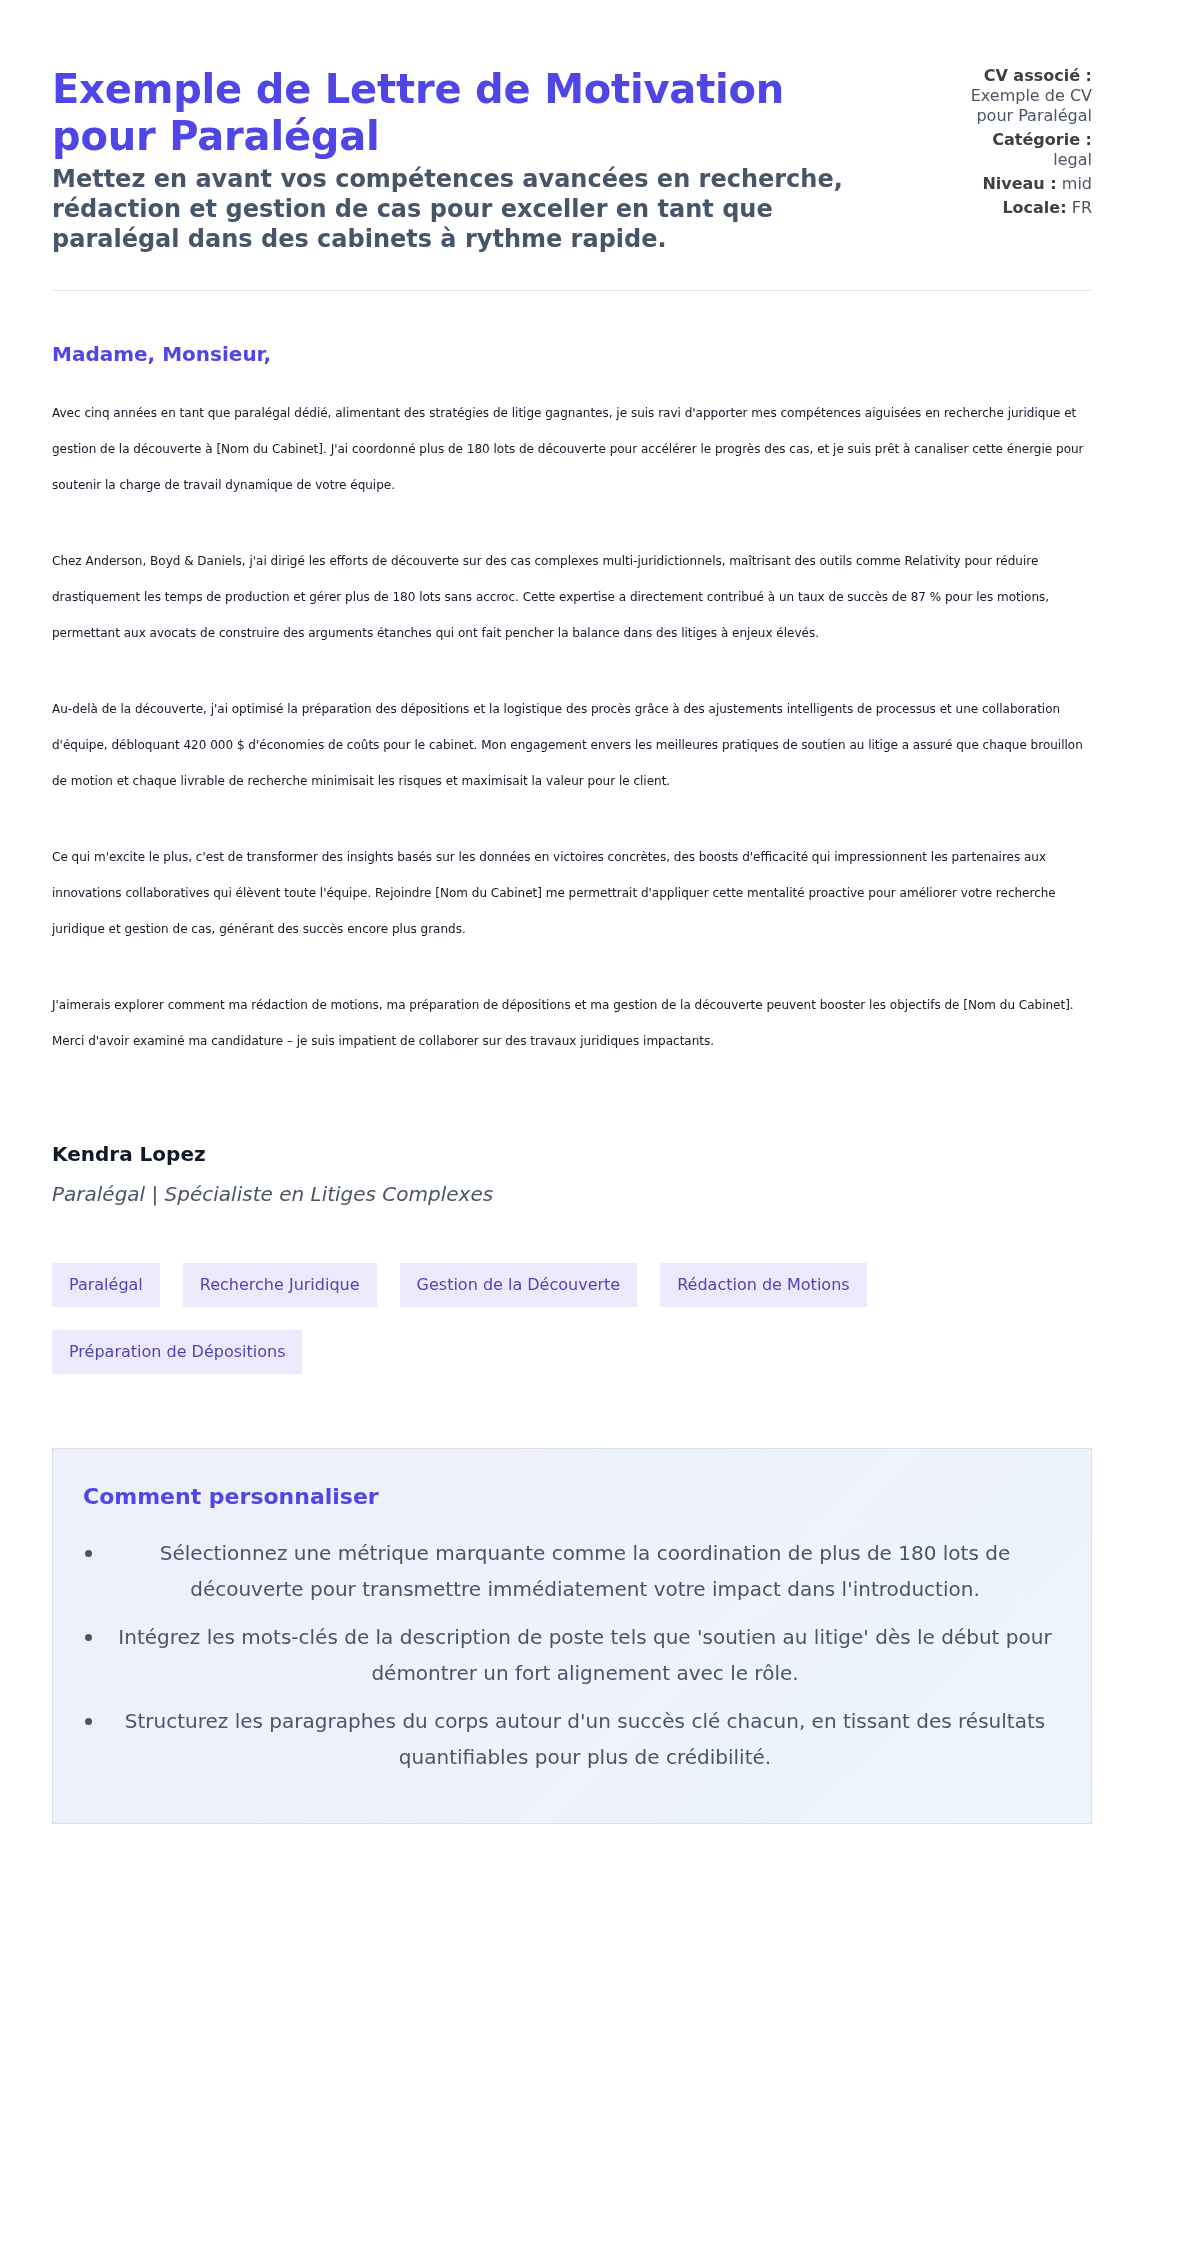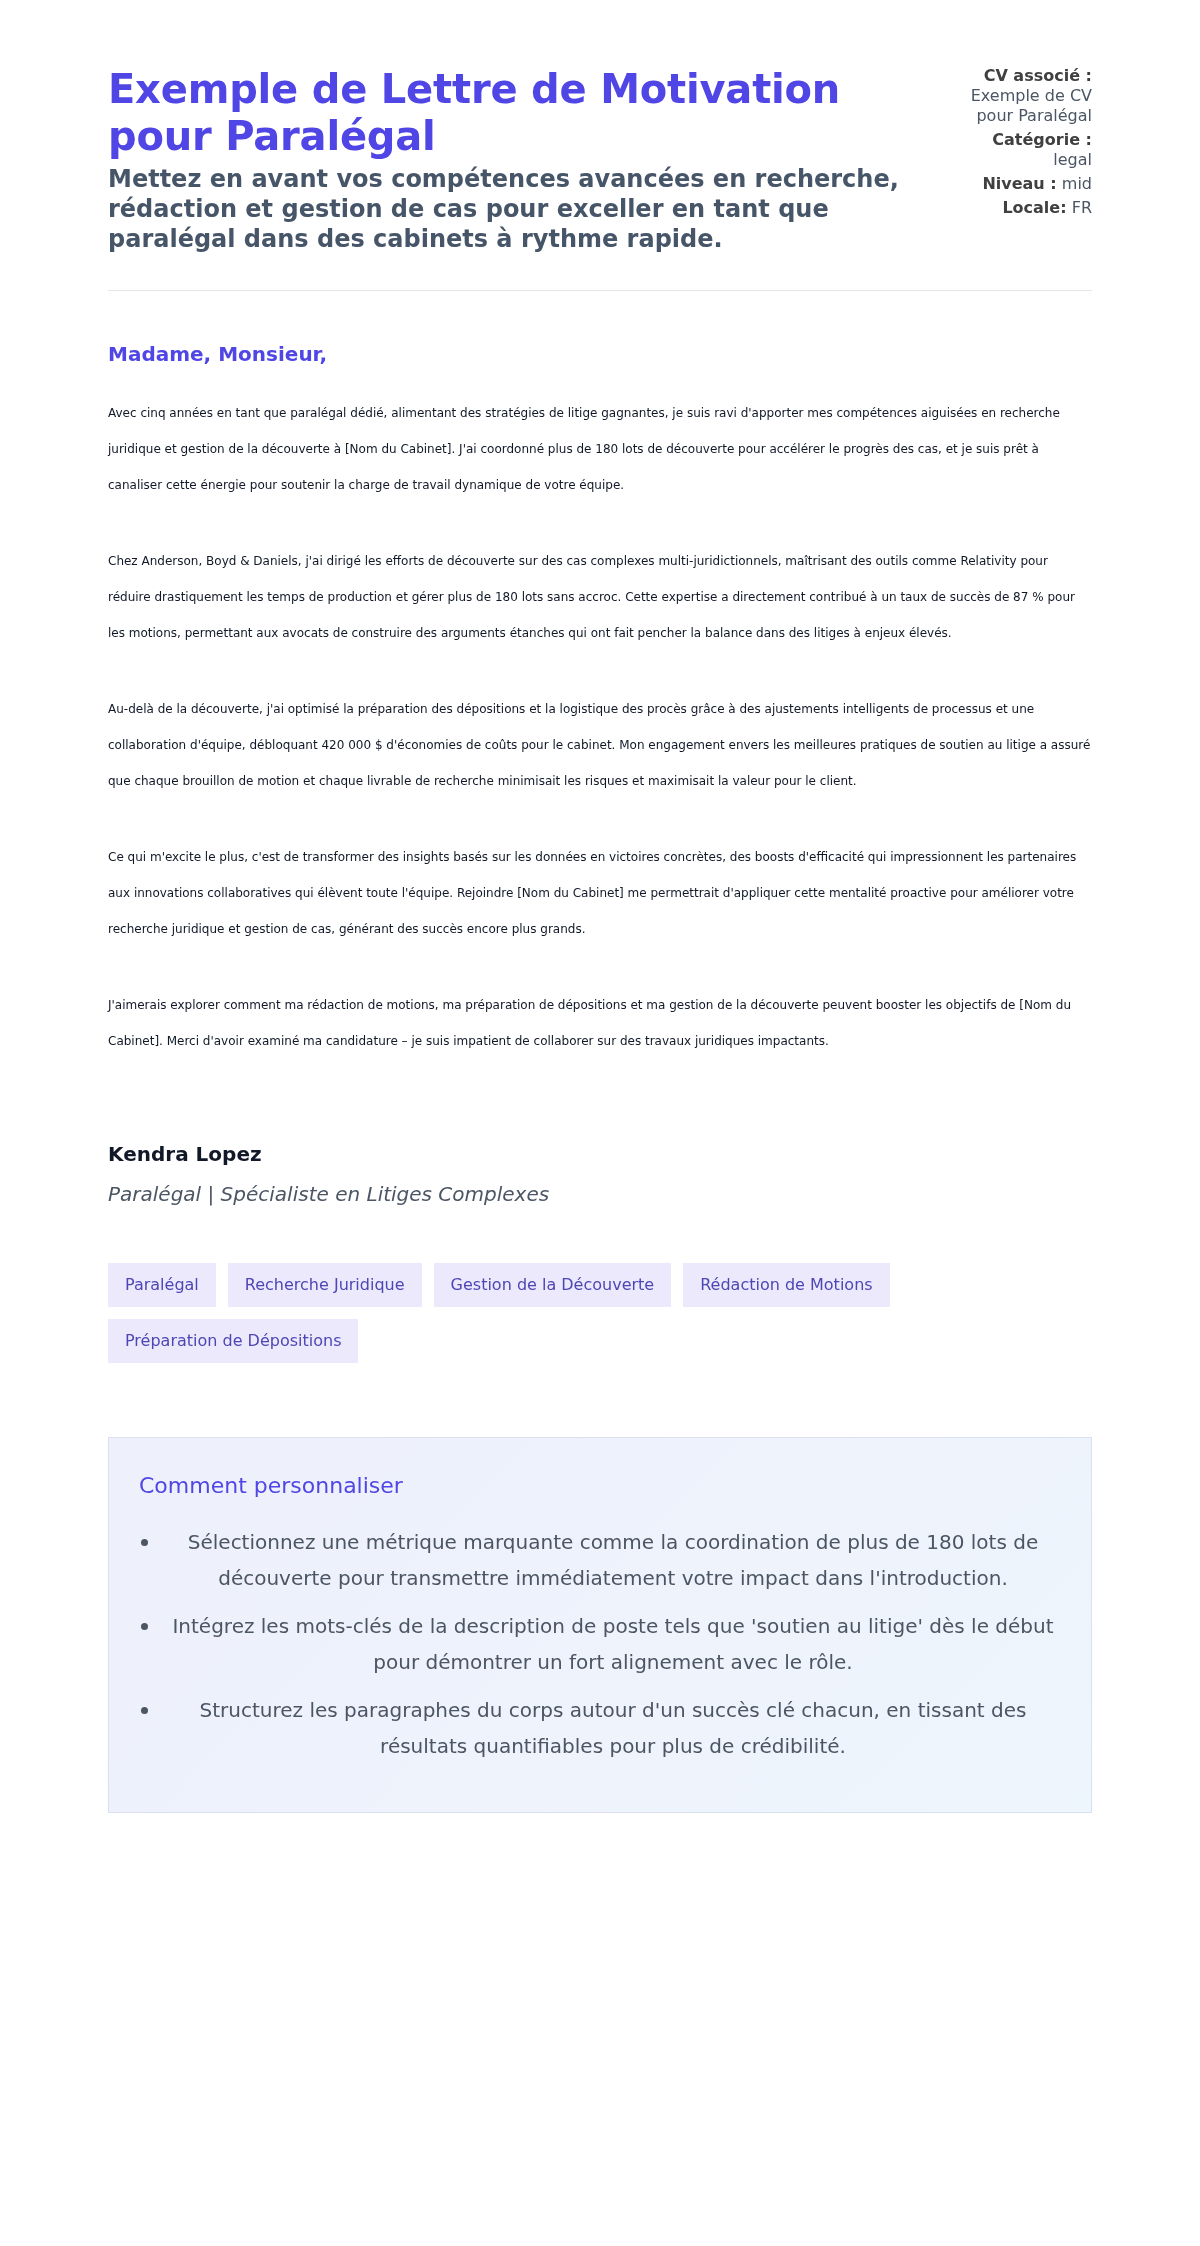--- a/index.html
+++ b/index.html
@@ -6,21 +6,21 @@
     html, body {
       background: #ffffff;
       width: 1200px;
     }
     body {
       font-family: "DejaVu Sans", sans-serif;
       color: #111827;
     }
     .page {
       width: 1200px;
-      padding: 66px 108px 60px 108px;
+      padding: 66px 108px 60px 52px;
     }
     .header {
       display: flex;
       justify-content: space-between;
       align-items: flex-start;
       padding-bottom: 36px;
       border-bottom: 1px solid #e5e7eb;
     }
     .header-left { width: 820px; }
     .title {
@@ -73,40 +73,40 @@
       margin-top: 14px;
       font-size: 20px;
       color: #4b5563;
       line-height: 26px;
       font-style: italic;
     }
     .tags {
       margin-top: 56px;
       display: flex;
       flex-wrap: wrap;
-      gap: 12px;
+      gap: 23px;
       width: 900px;
     }
     .tag {
       background: #ebe9fb;
       color: #4f46b5;
       font-size: 16px;
       line-height: 20px;
       padding: 12px 17px;
       white-space: nowrap;
     }
     .tips {
       margin-top: 74px;
       border: 1px solid #dbe0f0;
       background: linear-gradient(135deg, #eef0fc 0%, #eef3fc 60%, #edf5fd 100%);
       padding: 34px 30px 36px 30px;
     }
     .tips-title {
       font-size: 22px;
-      font-weight: normal;
+      font-weight: bold;
       color: #4f46e5;
       line-height: 28px;
     }
     .tips-list {
       margin-top: 24px;
       list-style: none;
       text-align: center;
     }
     .tips-item {
       position: relative;

